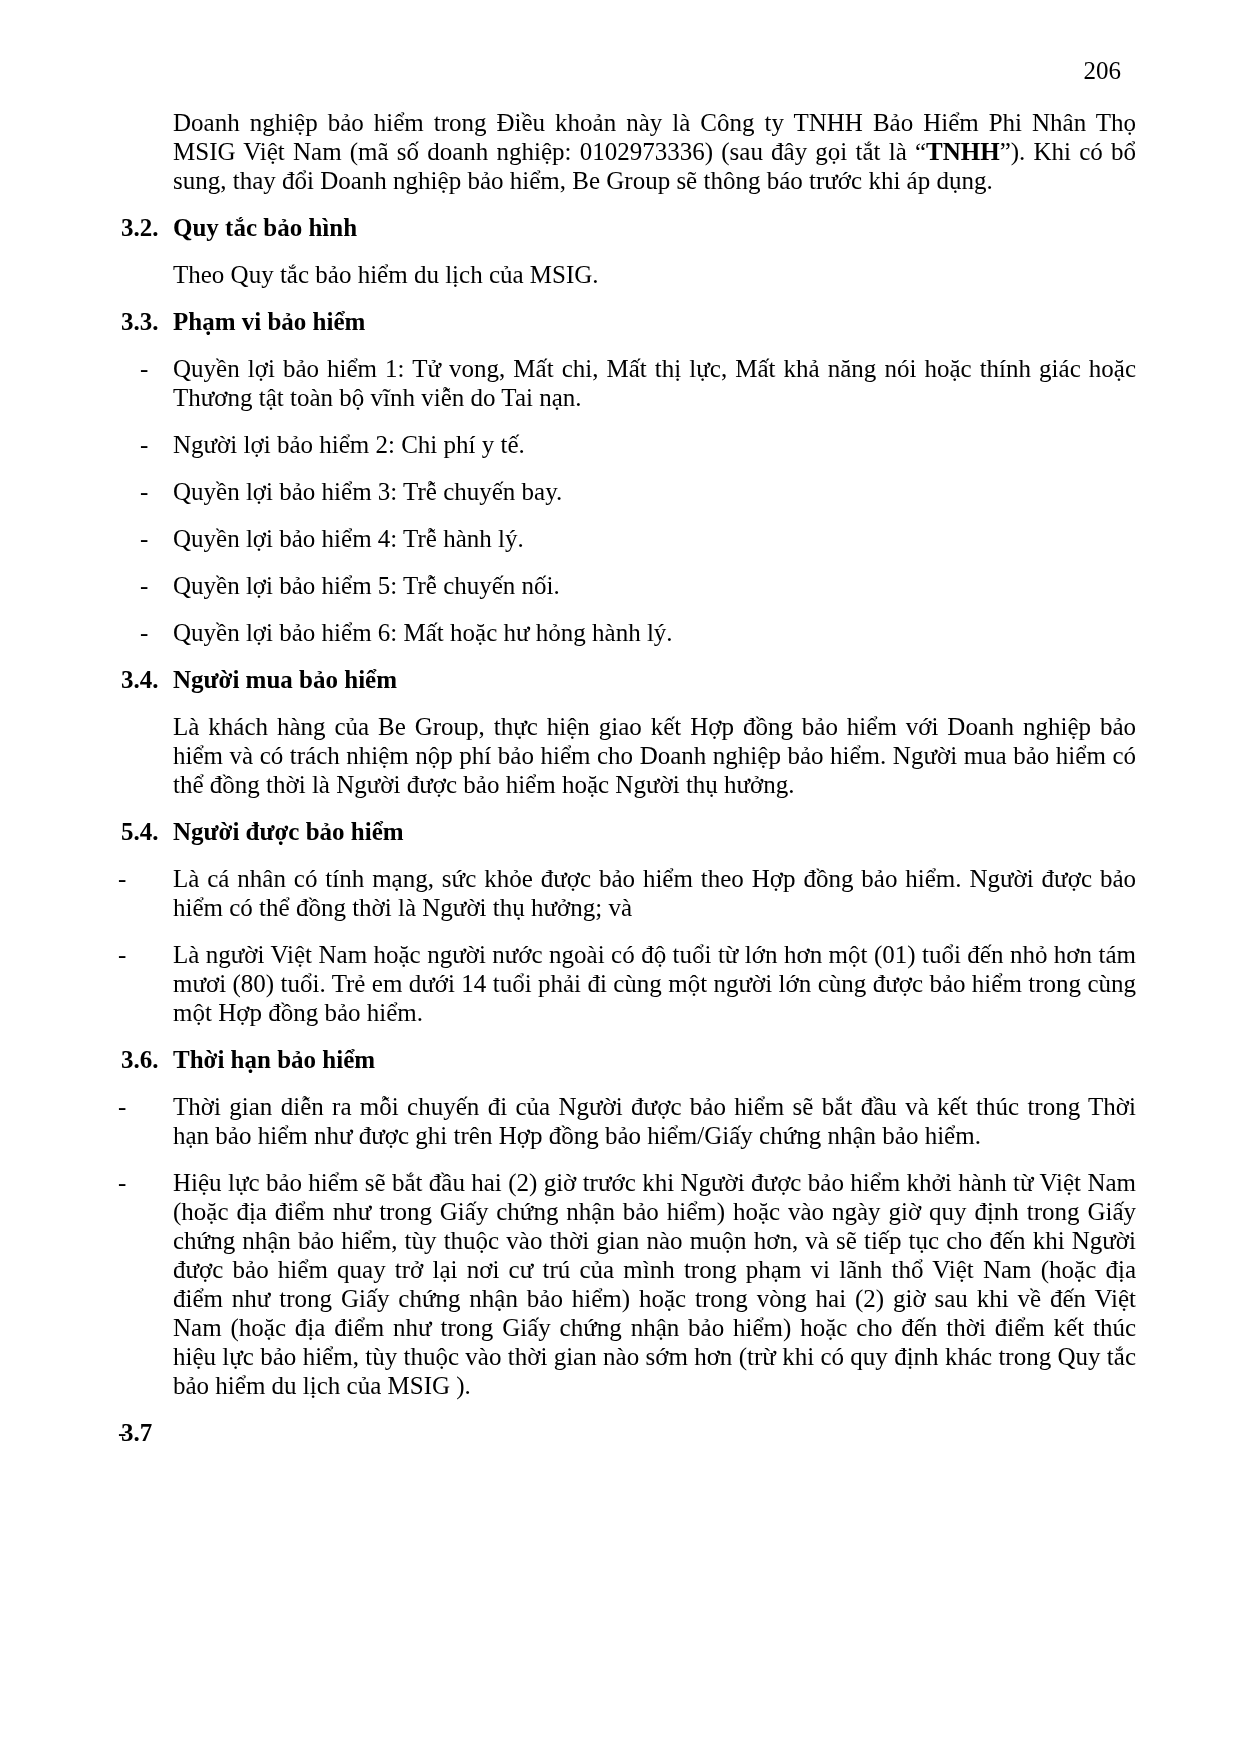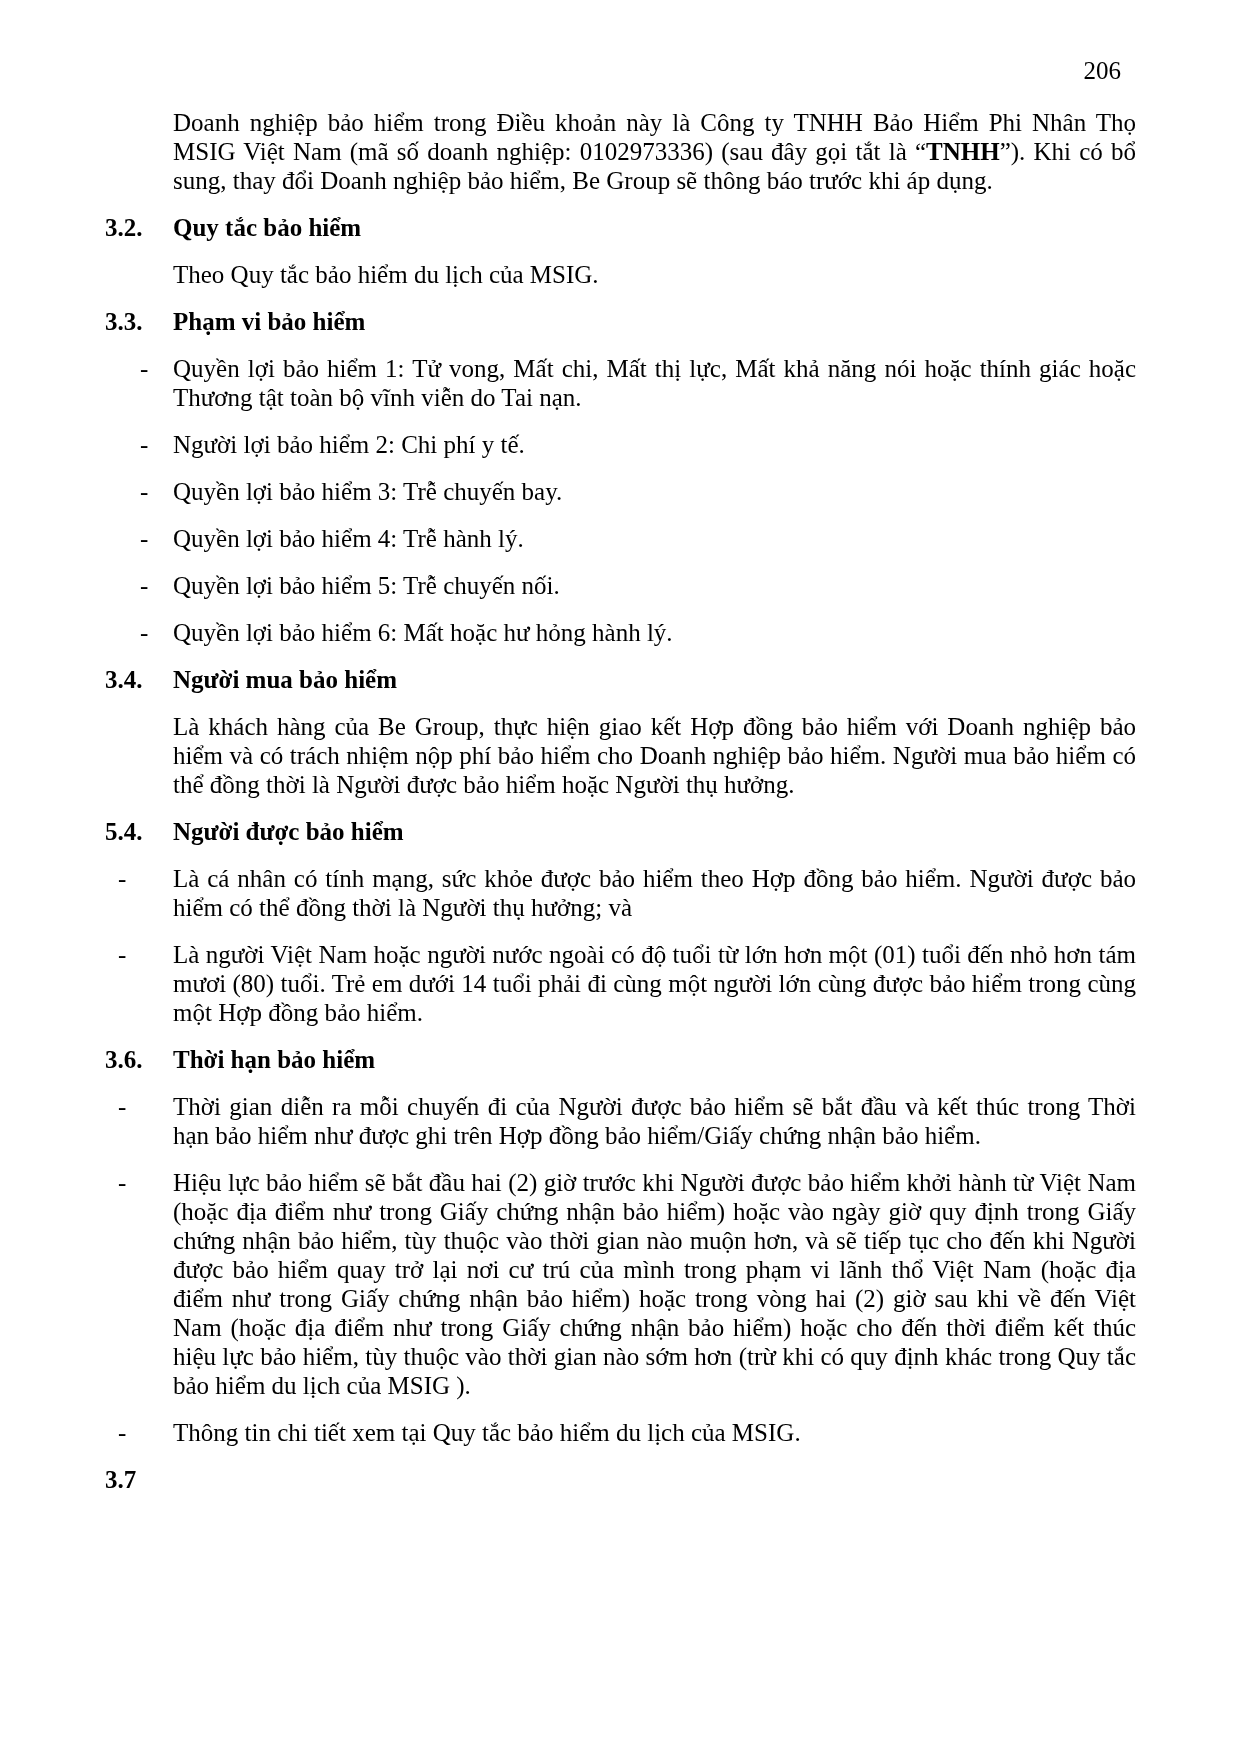--- a/index.html
+++ b/index.html
@@ -37,51 +37,51 @@
     margin-bottom: 18px;
     text-align: justify;
     text-justify: inter-word;
   }
   .block.heading {
     font-weight: bold;
     text-align: left;
   }
   .num {
     position: absolute;
-    left: 0;
+    left: 16px;
     top: 0;
   }
   .dash {
     position: absolute;
     top: 0;
   }
   .bullet.mid .dash { left: 35px; }
   .bullet.left .dash { left: 13px; }
   .b { font-weight: bold; }
 </style>
 </head>
 <body>
 
 <div class="page">
   <div class="page-number">206</div>
   <div class="content" id="doc-content">
       <div class="block paragraph"><span>Doanh nghiệp bảo hiểm trong Điều khoản này là Công ty TNHH Bảo Hiểm Phi Nhân Thọ MSIG Việt Nam (mã số doanh nghiệp: 0102973336) (sau đây gọi tắt là “</span><span class="b">TNHH</span><span>”). Khi có bổ sung, thay đổi Doanh nghiệp bảo hiểm, Be Group sẽ thông báo trước khi áp dụng.</span></div>
-      <div class="block heading"><span class="num">3.2.</span><span>Quy tắc bảo hiểm</span></div>
+      <div class="block heading"><span class="num">3.2.</span><span>Quy tắc bảo hình</span></div>
       <div class="block paragraph"><span>Theo Quy tắc bảo hiểm du lịch của MSIG.</span></div>
       <div class="block heading"><span class="num">3.3.</span><span>Phạm vi bảo hiểm</span></div>
       <div class="block bullet mid"><span class="dash">-</span><span>Quyền lợi bảo hiểm 1: Tử vong, Mất chi, Mất thị lực, Mất khả năng nói hoặc thính giác hoặc Thương tật toàn bộ vĩnh viễn do Tai nạn.</span></div>
       <div class="block bullet mid"><span class="dash">-</span><span>Người lợi bảo hiểm 2: Chi phí y tế.</span></div>
       <div class="block bullet mid"><span class="dash">-</span><span>Quyền lợi bảo hiểm 3: Trễ chuyến bay.</span></div>
       <div class="block bullet mid"><span class="dash">-</span><span>Quyền lợi bảo hiểm 4: Trễ hành lý.</span></div>
       <div class="block bullet mid"><span class="dash">-</span><span>Quyền lợi bảo hiểm 5: Trễ chuyến nối.</span></div>
       <div class="block bullet mid"><span class="dash">-</span><span>Quyền lợi bảo hiểm 6: Mất hoặc hư hỏng hành lý.</span></div>
       <div class="block heading"><span class="num">3.4.</span><span>Người mua bảo hiểm</span></div>
       <div class="block paragraph"><span>Là khách hàng của Be Group, thực hiện giao kết Hợp đồng bảo hiểm với Doanh nghiệp bảo hiểm và có trách nhiệm nộp phí bảo hiểm cho Doanh nghiệp bảo hiểm. Người mua bảo hiểm có thể đồng thời là Người được bảo hiểm hoặc Người thụ hưởng.</span></div>
       <div class="block heading"><span class="num">5.4.</span><span>Người được bảo hiểm</span></div>
       <div class="block bullet left"><span class="dash">-</span><span>Là cá nhân có tính mạng, sức khỏe được bảo hiểm theo Hợp đồng bảo hiểm. Người được bảo hiểm có thể đồng thời là Người thụ hưởng; và</span></div>
       <div class="block bullet left"><span class="dash">-</span><span>Là người Việt Nam hoặc người nước ngoài có độ tuổi từ lớn hơn một (01) tuổi đến nhỏ hơn tám mươi (80) tuổi. Trẻ em dưới 14 tuổi phải đi cùng một người lớn cùng được bảo hiểm trong cùng một Hợp đồng bảo hiểm.</span></div>
       <div class="block heading"><span class="num">3.6.</span><span>Thời hạn bảo hiểm</span></div>
       <div class="block bullet left"><span class="dash">-</span><span>Thời gian diễn ra mỗi chuyến đi của Người được bảo hiểm sẽ bắt đầu và kết thúc trong Thời hạn bảo hiểm như được ghi trên Hợp đồng bảo hiểm/Giấy chứng nhận bảo hiểm.</span></div>
       <div class="block bullet left"><span class="dash">-</span><span>Hiệu lực bảo hiểm sẽ bắt đầu hai (2) giờ trước khi Người được bảo hiểm khởi hành từ Việt Nam (hoặc địa điểm như trong Giấy chứng nhận bảo hiểm) hoặc vào ngày giờ quy định trong Giấy chứng nhận bảo hiểm, tùy thuộc vào thời gian nào muộn hơn, và sẽ tiếp tục cho đến khi Người được bảo hiểm quay trở lại nơi cư trú của mình trong phạm vi lãnh thổ Việt Nam (hoặc địa điểm như trong Giấy chứng nhận bảo hiểm) hoặc trong vòng hai (2) giờ sau khi về đến Việt Nam (hoặc địa điểm như trong Giấy chứng nhận bảo hiểm) hoặc cho đến thời điểm kết thúc hiệu lực bảo hiểm, tùy thuộc vào thời gian nào sớm hơn (trừ khi có quy định khác trong Quy tắc bảo hiểm du lịch của MSIG ).</span></div>
-      <div class="block bullet left"><span class="dash">-</span><span>Thông tin chi tiết xem tại Quy tắc bảo hiểm du lịch của MSIG.</span></div>
+      <div class="block bullet left"><span class="dash">-</span></div>
       <div class="block heading"><span class="num">3.7</span></div>
     </div>
 </div>
 
 </body></html>

